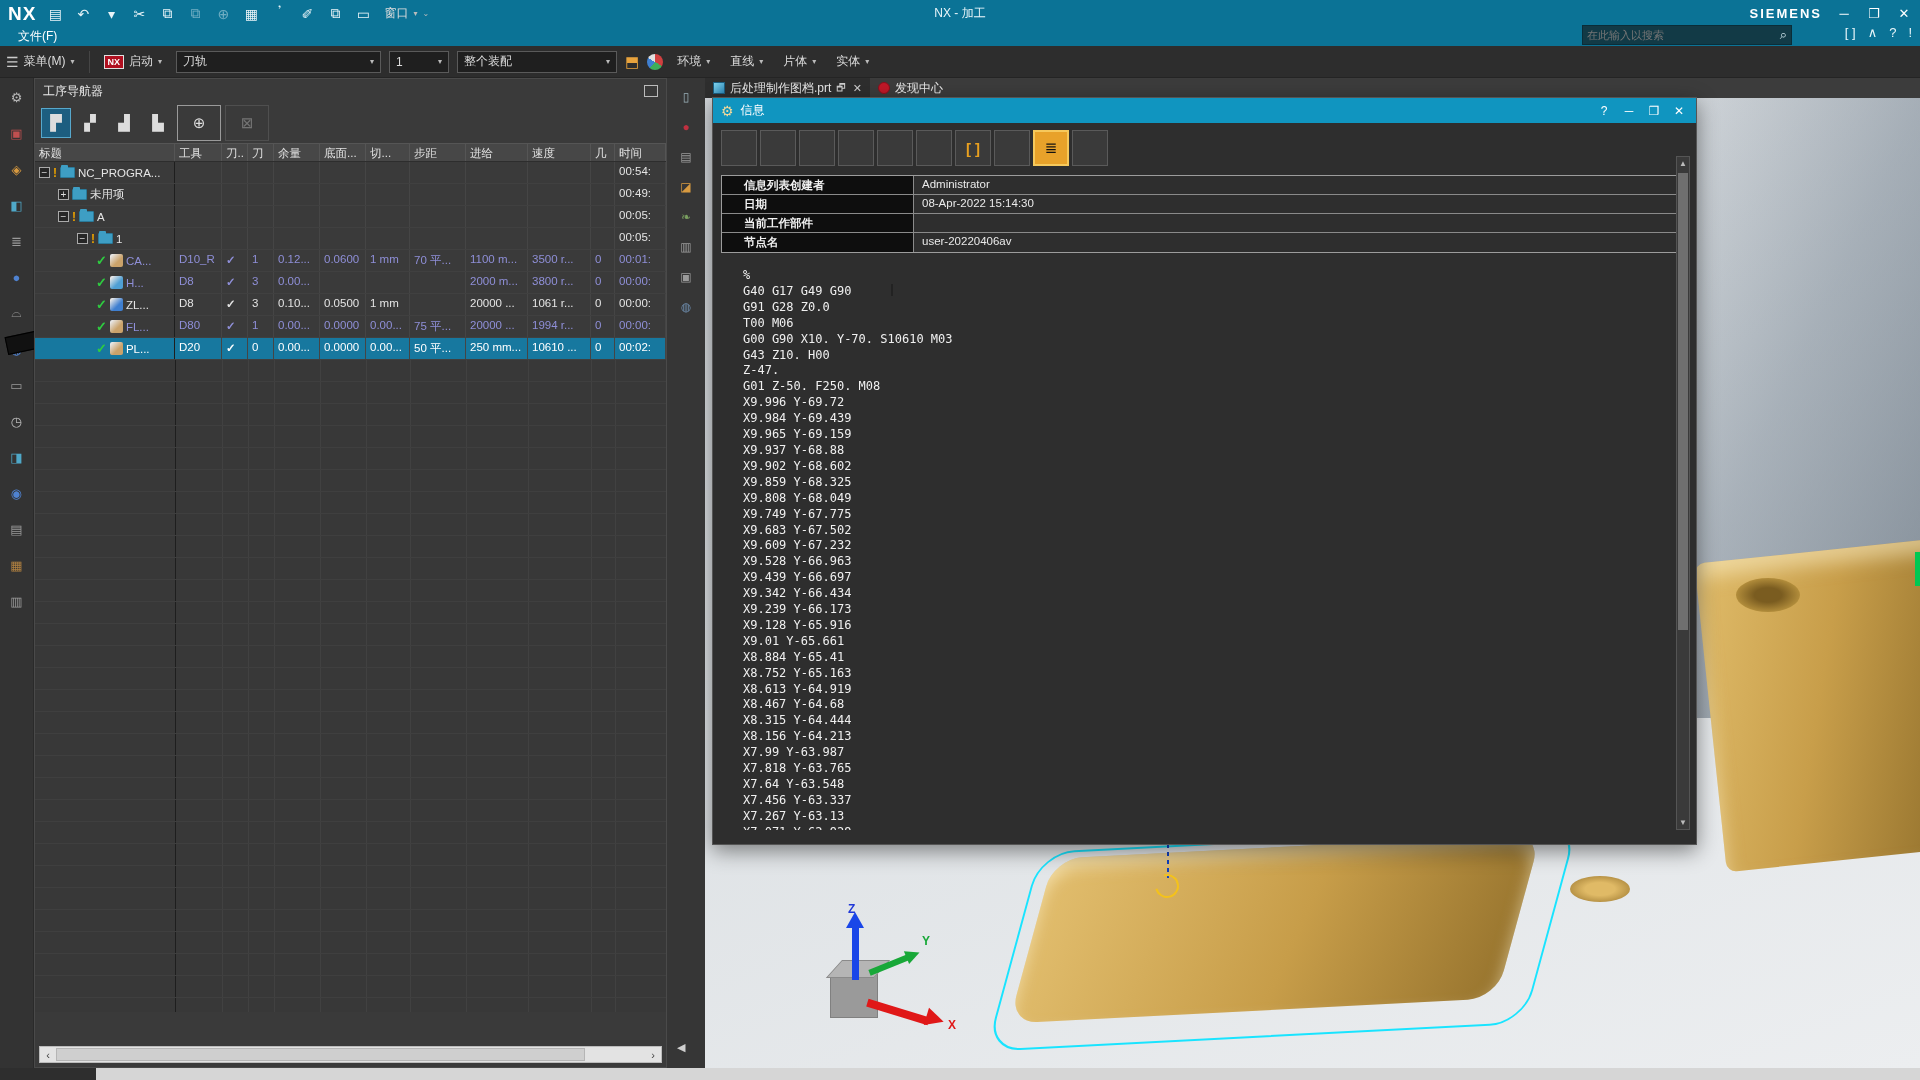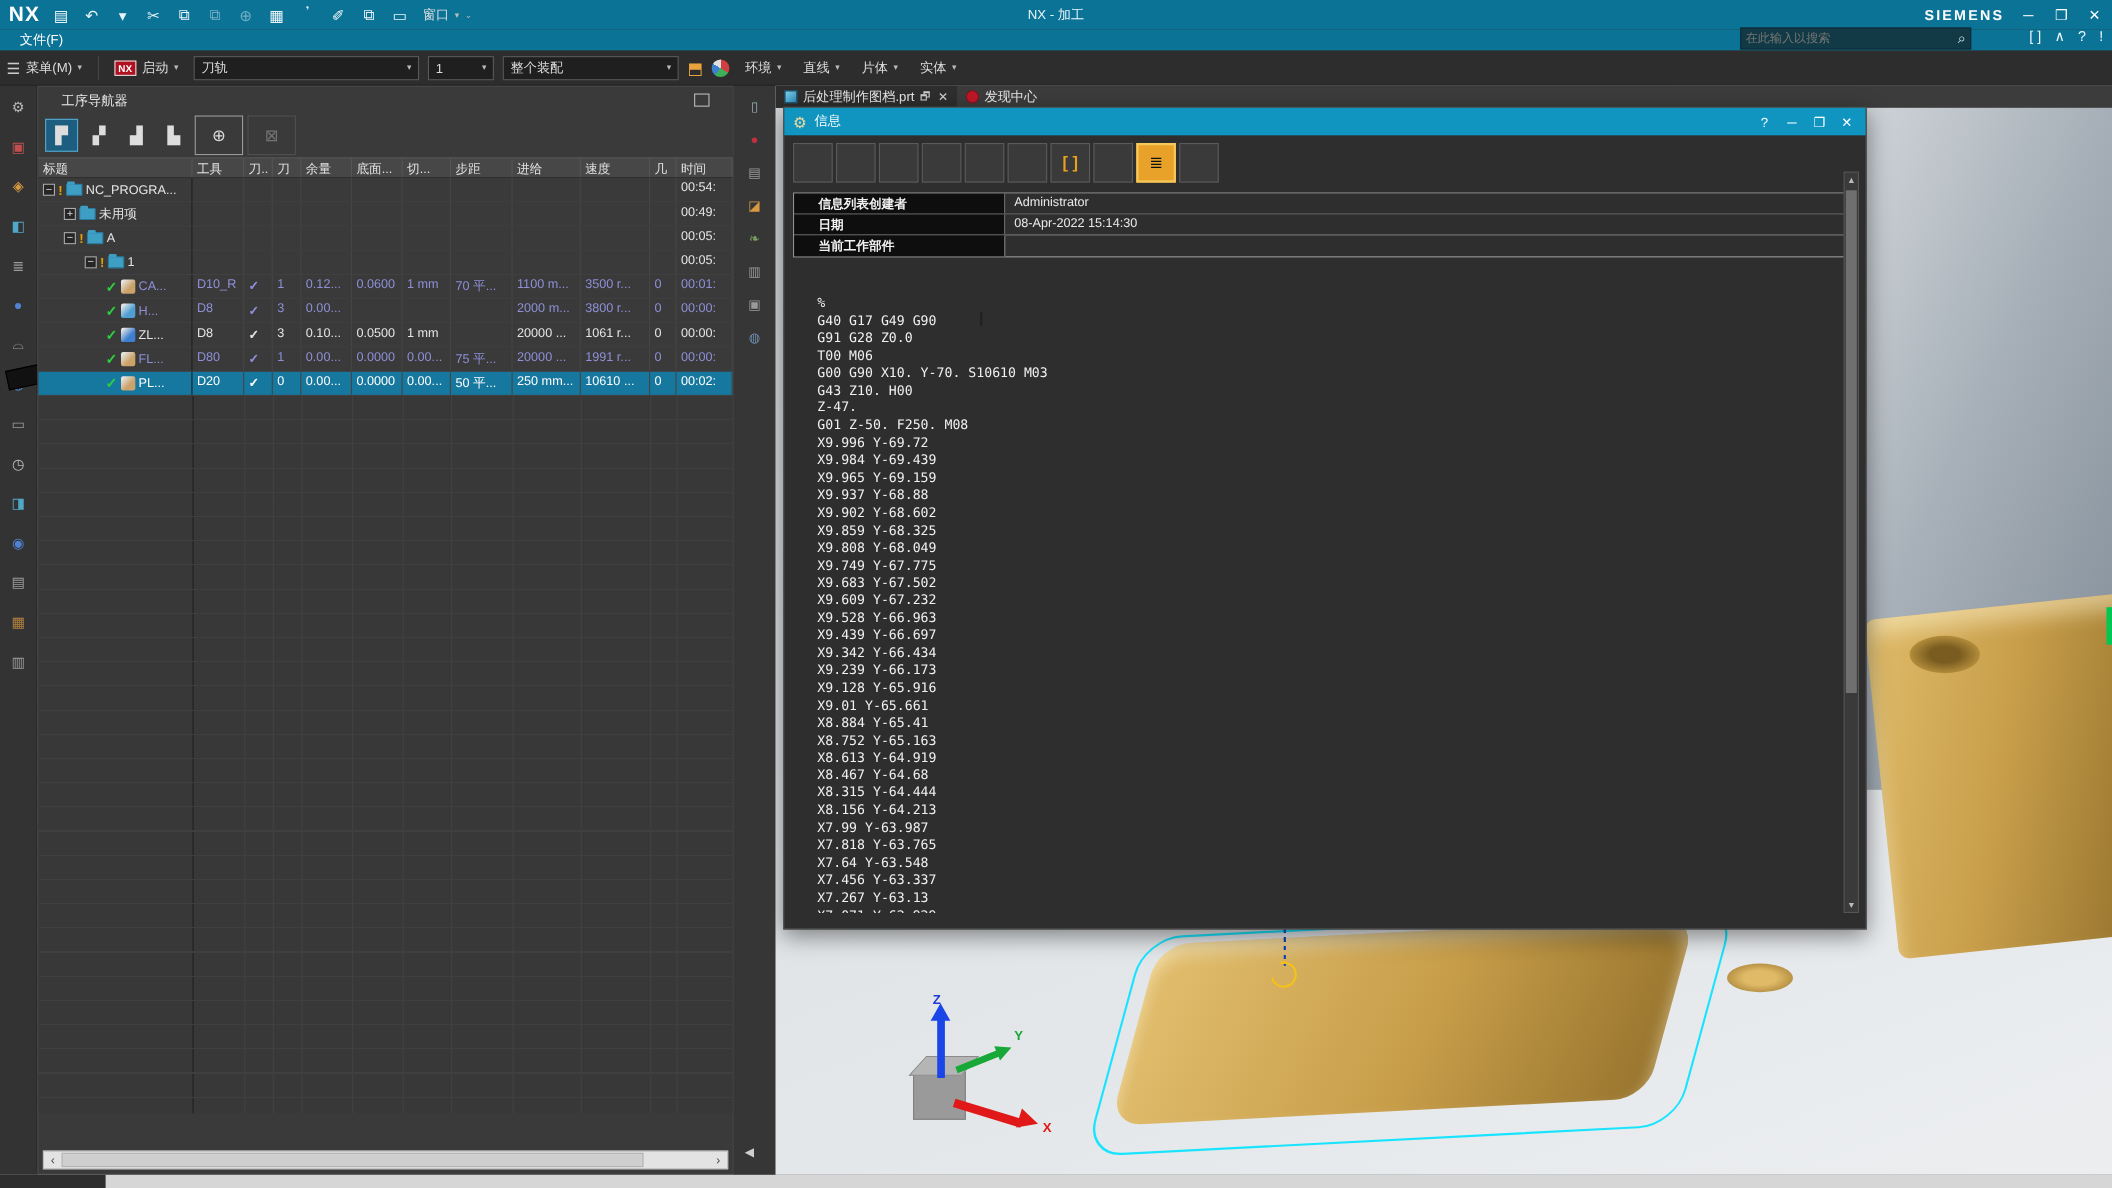--- a/index.html
+++ b/index.html
@@ -41,21 +41,21 @@
 
   
   .left-rail { position:absolute; left:0; top:78px; width:34px; height:990px; background:#333; border-right:1px solid #2a2a2a; display:flex; flex-direction:column; align-items:center; }
   .rail-ic { width:22px; height:22px; margin-top:14px; display:flex; align-items:center; justify-content:center; font-size:13px; color:#9a9a9a; }
   .rail-ic:first-child { margin-top:8px; }
   .pencil-ic { position:absolute; left:6px; top:333px; width:40px; height:18px; background:#111; border:1px solid #000; transform:rotate(-12deg); }
   .pencil-ic::after { content:""; position:absolute; right:-8px; top:4px; border-left:10px solid #49c83c; border-top:5px solid transparent; border-bottom:5px solid transparent; }
 
   
   .navigator { position:absolute; left:34px; top:78px; width:633px; height:990px; background:#3a3a3a; border:1px solid #4a4a4a; }
-  .nav-title { height:24px; display:flex; align-items:center; justify-content:space-between; padding:0 21px; color:#e8e8e8; background:#3a3a3a; }
+  .nav-title { height:24px; display:flex; align-items:center; justify-content:space-between; padding:0 8px; color:#e8e8e8; background:#3a3a3a; }
   .nav-max { width:14px; height:12px; border:1px solid #bbb; }
   .nav-toolbar { height:40px; display:flex; align-items:center; gap:4px; padding:0 6px; background:#3a3a3a; }
   .nav-tool { width:30px; height:30px; display:flex; align-items:center; justify-content:center; font-size:15px; color:#ddd; border:1px solid transparent; }
   .nav-tool.active { background:#1d5e80; border:1px solid #57a8cc; }
   .nav-tool.boxed { border:1px solid #9a9a9a; width:44px; height:36px; }
   .nav-tool.disabled { opacity:.35; border:1px solid #777; width:44px; height:36px; }
 
   .nav-grid-head { display:grid; grid-template-columns:140px 47px 26px 26px 46px 46px 44px 56px 62px 63px 24px 51px; height:19px; background:#474747; border-top:1px solid #555; border-bottom:1px solid #2d2d2d; }
   .nav-grid-head div { border-right:1px solid #555; padding:2px 4px; color:#e2e2e2; font-size:11.5px; overflow:hidden; white-space:nowrap; }
   #nav-rows { position:relative; }
@@ -428,21 +428,21 @@
             <span>FL...</span>
           </div>
     <div>D80</div>
     <div class="chk">✓</div>
     <div>1</div>
     <div>0.00...</div>
     <div>0.0000</div>
     <div>0.00...</div>
     <div>75 平...</div>
     <div>20000 ...</div>
-    <div>1991 r...</div>
+    <div>1994 r...</div>
     <div>0</div>
     <div>00:00:</div>
   </div>
         <div class="nav-row selected">
     <div class="c-title" style="padding-left: 61px;">
             <span class="chk">✓</span>
             <span class="opicon" style="background: linear-gradient(135deg, rgb(232, 232, 232) 10%, rgb(202, 162, 106) 60%);"></span>
             <span>PL...</span>
           </div>
     <div>D20</div>
@@ -543,20 +543,24 @@
           <div class="info-tr">
             <div class="info-th">信息列表创建者</div>
             <div class="info-td">Administrator</div>
           </div>
           <div class="info-tr">
             <div class="info-th">日期</div>
             <div class="info-td">08-Apr-2022 15:14:30</div>
           </div>
           <div class="info-tr">
             <div class="info-th">当前工作部件</div>
+          </div>
+          <div class="info-tr">
+            <div class="info-th">节点名</div>
+            <div class="info-td">user-20220406av</div>
           </div>
         </div>
       <pre class="gcode">%
 G40 G17 G49 G90
 G91 G28 Z0.0
 T00 M06
 G00 G90 X10. Y-70. S10610 M03
 G43 Z10. H00
 Z-47.
 G01 Z-50. F250. M08

